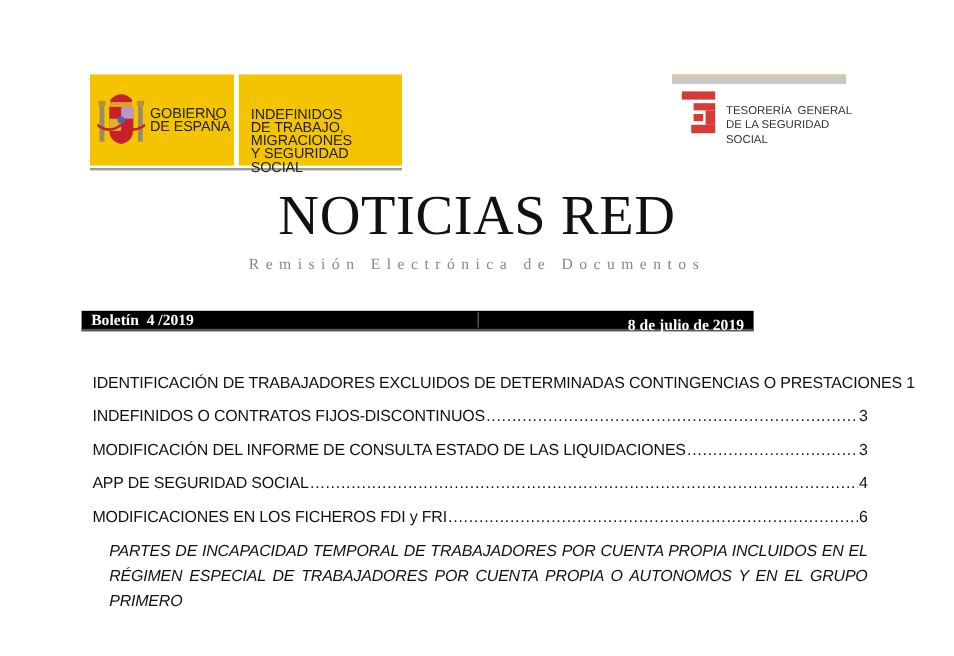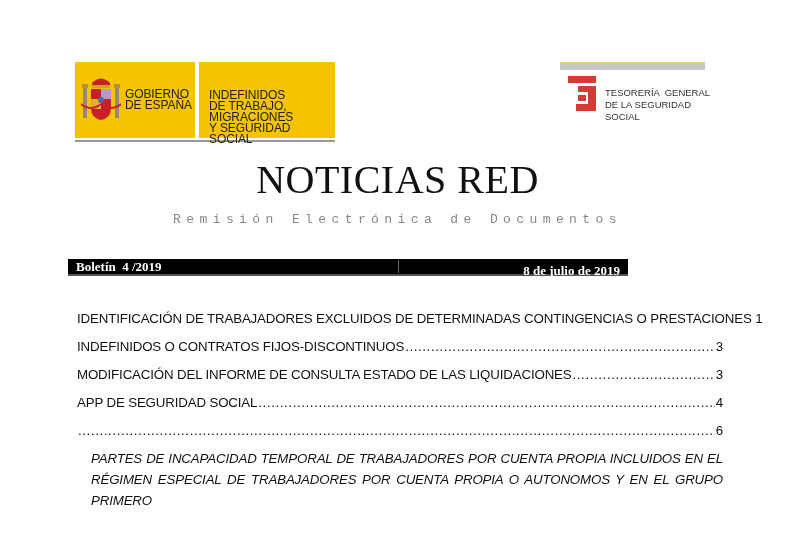--- a/index.html
+++ b/index.html
@@ -12,22 +12,22 @@
   .gov-text { position:absolute; font-size:12px; line-height:11px; color:#222; letter-spacing:-0.1px; }
   .gov-left .gov-text { left:50px; top:27px; }
   .gov-right .gov-text { left:10px; top:28px; }
   .coat { position:absolute; left:6px; top:12px; width:40px; height:52px; }
 
   .tgss { position:absolute; left:560px; top:62px; width:145px; height:56px; }
   .tgss-topbar { position:absolute; left:0; top:0; width:145px; height:7px; background:#c8c8c8; border-top:1px solid #e6d27a; }
   .tgss-logo { position:absolute; left:8px; top:14px; width:30px; height:36px; }
   .tgss-text { position:absolute; left:45px; top:25px; font-size:9.5px; line-height:12px; color:#333; }
 
-  .masthead { position:absolute; left:0; top:148px; width:795px; text-align:center; font-family:"Liberation Serif", serif; font-size:40px; line-height:64px; color:#111; letter-spacing:0.5px; }
-  .subtitle { position:absolute; left:0; top:212px; width:795px; text-align:center; font-family:Liberation Mono, monospace; font-size:13px; color:#888; letter-spacing:5.4px; }
+  .masthead { position:absolute; left:0; top:148px; width:795px; text-align:center; font-family:"Liberation Serif", serif; font-size:47px; line-height:64px; color:#111; letter-spacing:0.5px; }
+  .subtitle { position:absolute; left:0; top:212px; width:795px; text-align:center; font-family:Liberation Serif, serif; font-size:13px; color:#888; letter-spacing:5.4px; }
 
   .bulletin-bar { position:absolute; left:68px; top:259px; width:560px; height:15px; background:#000; border-bottom:2px solid #555; color:#fff; font-family:"Liberation Serif", serif; font-weight:bold; font-size:13px; line-height:15px; }
   .bulletin-bar .left { position:absolute; left:8px; top:0; }
   .bulletin-bar .right { position:absolute; right:8px; top:4px; }
   .bulletin-bar .divider { position:absolute; left:330px; top:1px; width:1px; height:13px; background:#666; }
 
   .toc { position:absolute; left:77px; top:308px; width:646px; font-size:13.3px; color:#111; }
   .toc-item { position:relative; line-height:22px; text-align:justify; letter-spacing:-0.15px; }
   .toc-item + .toc-item { margin-top:6px; }
   .dotline { display:flex; align-items:flex-start; }
@@ -115,20 +115,21 @@
     <span class="page">3</span>
   </div>
 
   <div class="toc-item dotline">
     <span class="label">APP DE SEGURIDAD SOCIAL</span>
     <span class="dots"></span>
     <span class="page">4</span>
   </div>
 
   <div class="toc-item dotline">
+    <span class="label">MODIFICACIONES EN LOS FICHEROS FDI y FRI</span>
     <span class="dots"></span>
     <span class="page">6</span>
   </div>
 
   <div class="toc-item toc-sub">
     <div style="text-align:justify; text-align-last:justify;">PARTES DE INCAPACIDAD TEMPORAL DE TRABAJADORES POR CUENTA PROPIA INCLUIDOS EN EL RÉGIMEN ESPECIAL DE TRABAJADORES POR CUENTA PROPIA O AUTONOMOS Y EN EL GRUPO PRIMERO</div>
 
   </div>
 </div>
 

